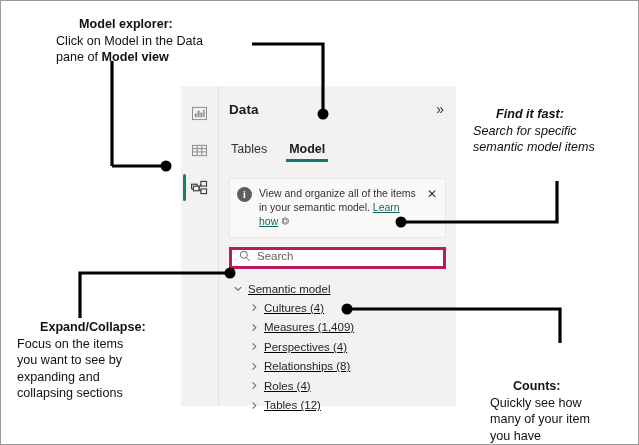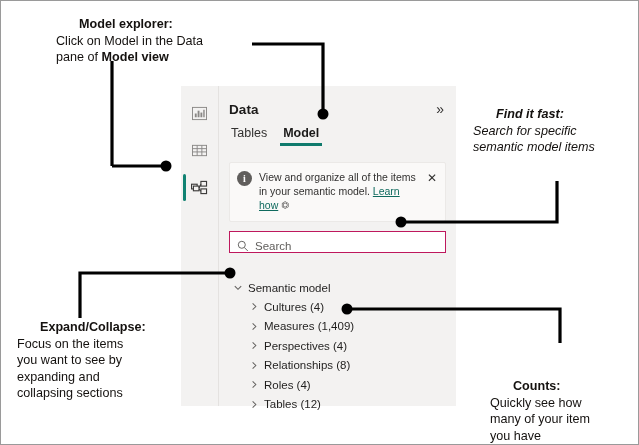--- a/index.html
+++ b/index.html
@@ -83,23 +83,23 @@
   .collapse-icon {
     font-size: 14px;
     color: #323130;
     line-height: 1;
     padding: 2px 2px;
     cursor: pointer;
   }
 
   .tabs {
     display: flex;
-    gap: 16px;
+    gap: 22px;
     padding-left: 2px;
-    margin-top: 0;
+    margin-top: 16px;
     height: 26px;
     align-items: flex-start;
   }
   .tab {
     font-size: 12.5px;
     color: #323130;
     position: relative;
     padding-bottom: 6px;
     cursor: pointer;
   }
@@ -165,37 +165,37 @@
     line-height: 14px;
     text-align: center;
     cursor: pointer;
     margin-top: 1px;
   }
 
   .search-box {
     margin-top: 9px;
     height: 22px;
     background: #ffffff;
-    border: 1px solid #be185d;
-    display: flex;
-    align-items: flex-end;
+    border: 3px solid #be185d;
+    display: flex;
+    align-items: flex-start;
     padding: 0 7px;
     box-sizing: border-box;
   }
   .search-glyph {
     flex: 0 0 12px;
     margin-right: 6px;
     display: block;
   }
   .search-placeholder {
     font-size: 11.5px;
     color: #605e5c;
   }
 
-  .tree { margin-top: 25px; }
+  .tree { margin-top: 10px; text-decoration: underline; }
   .tree-root {
     display: flex;
     align-items: center;
     font-size: 11.5px;
     color: #201f1e;
     height: 19px;
     padding-left: 2px;
   }
   .tree-item {
     display: flex;

